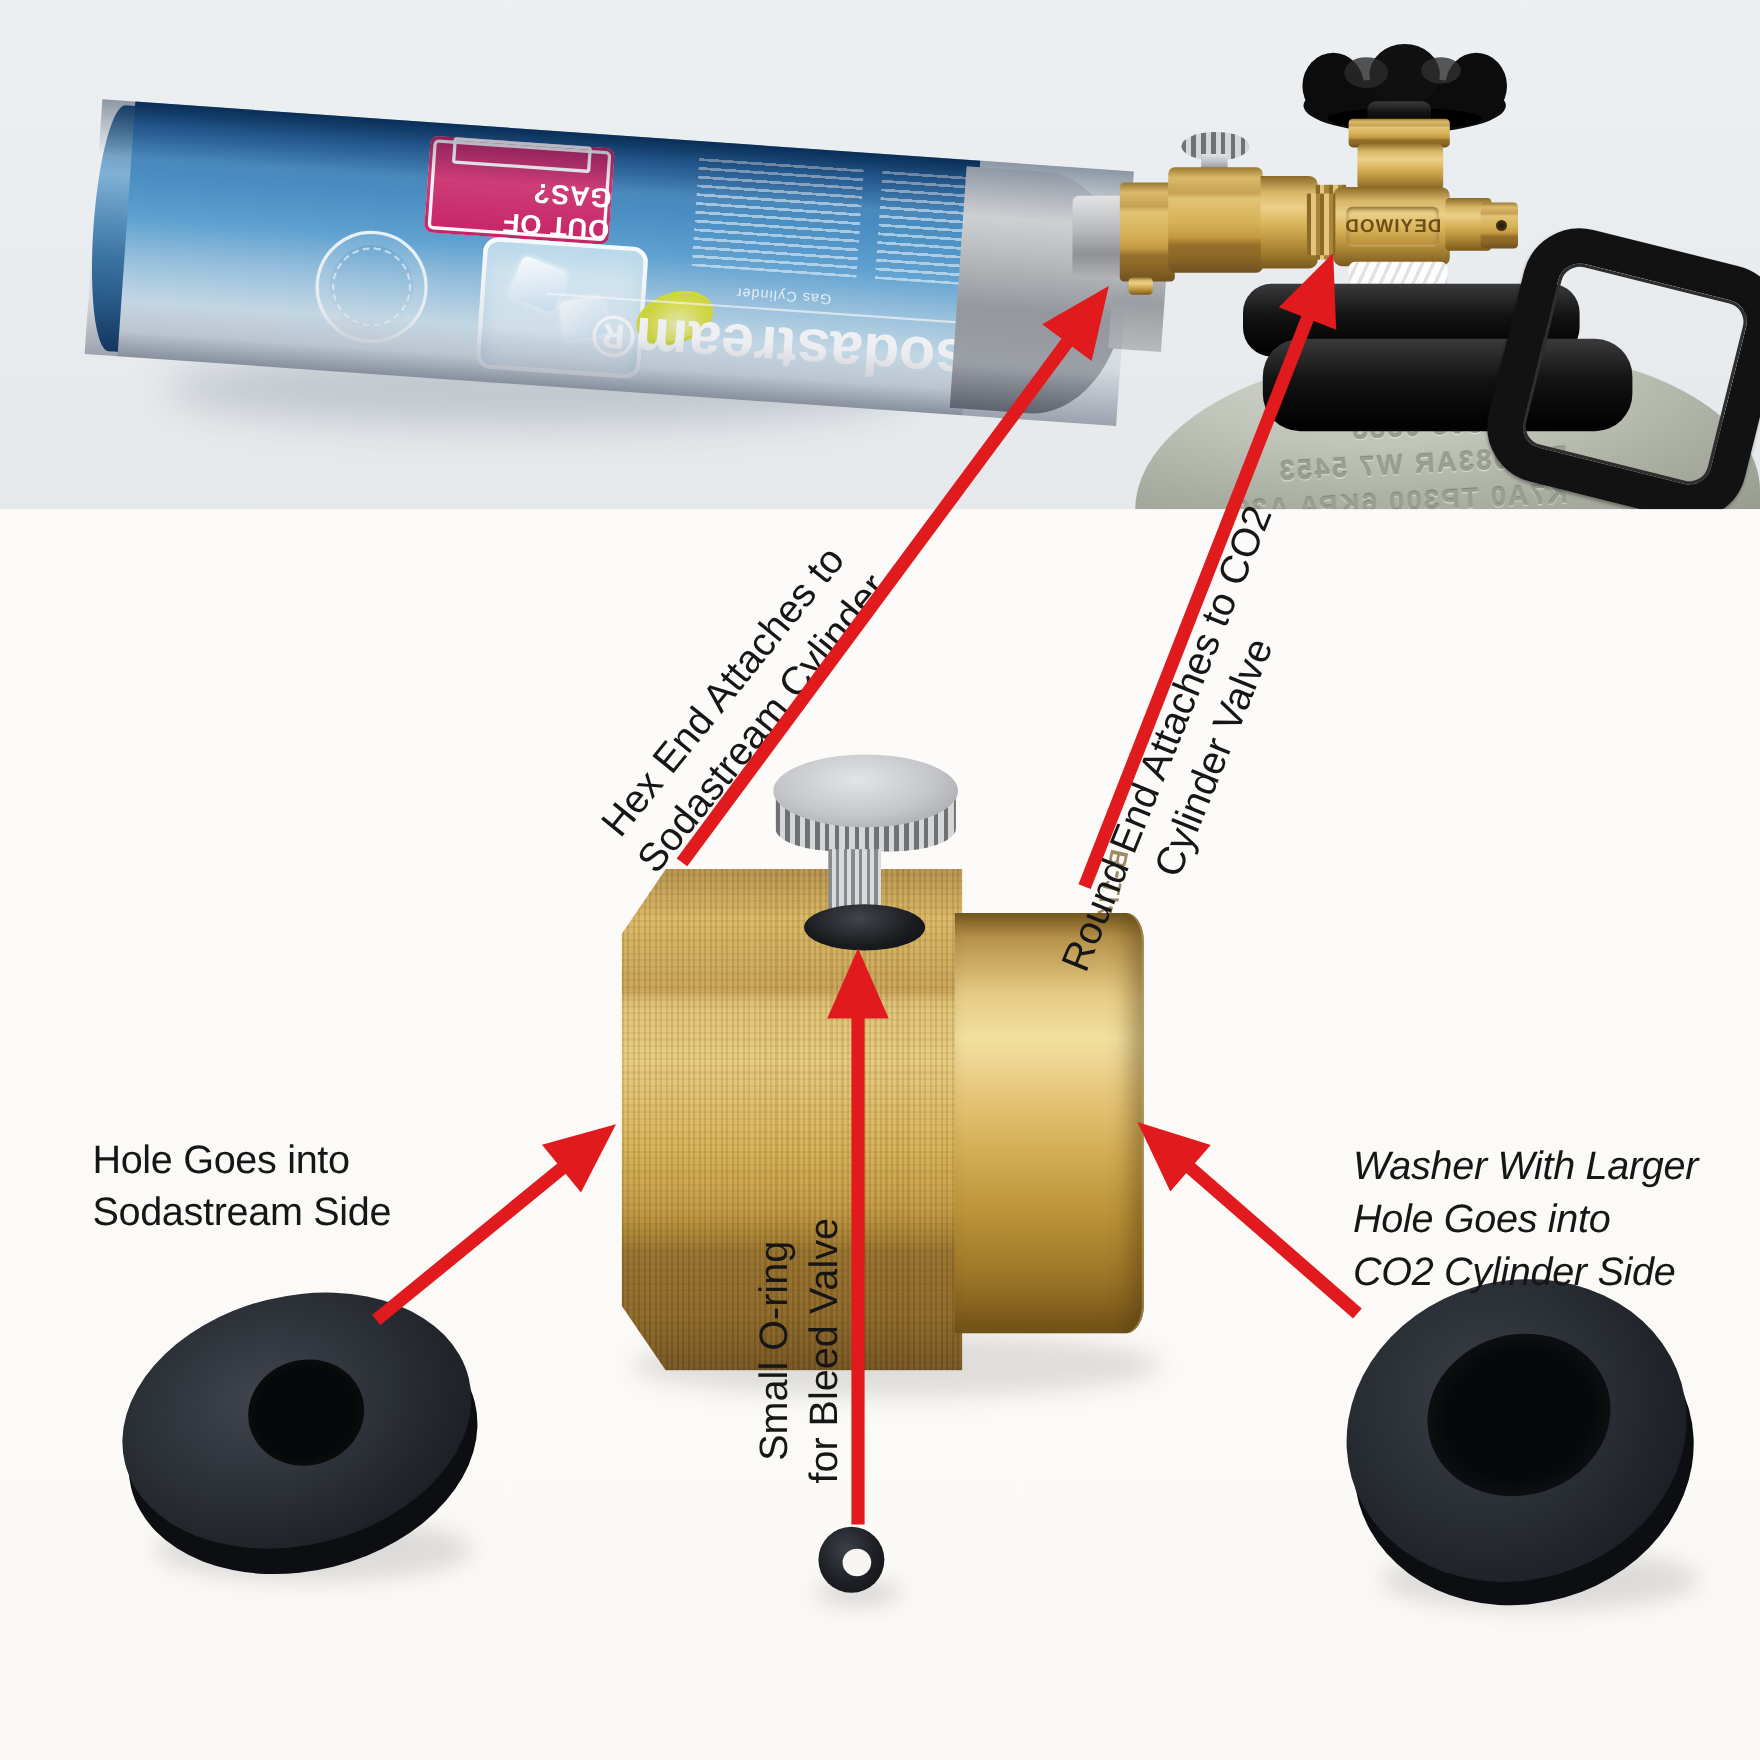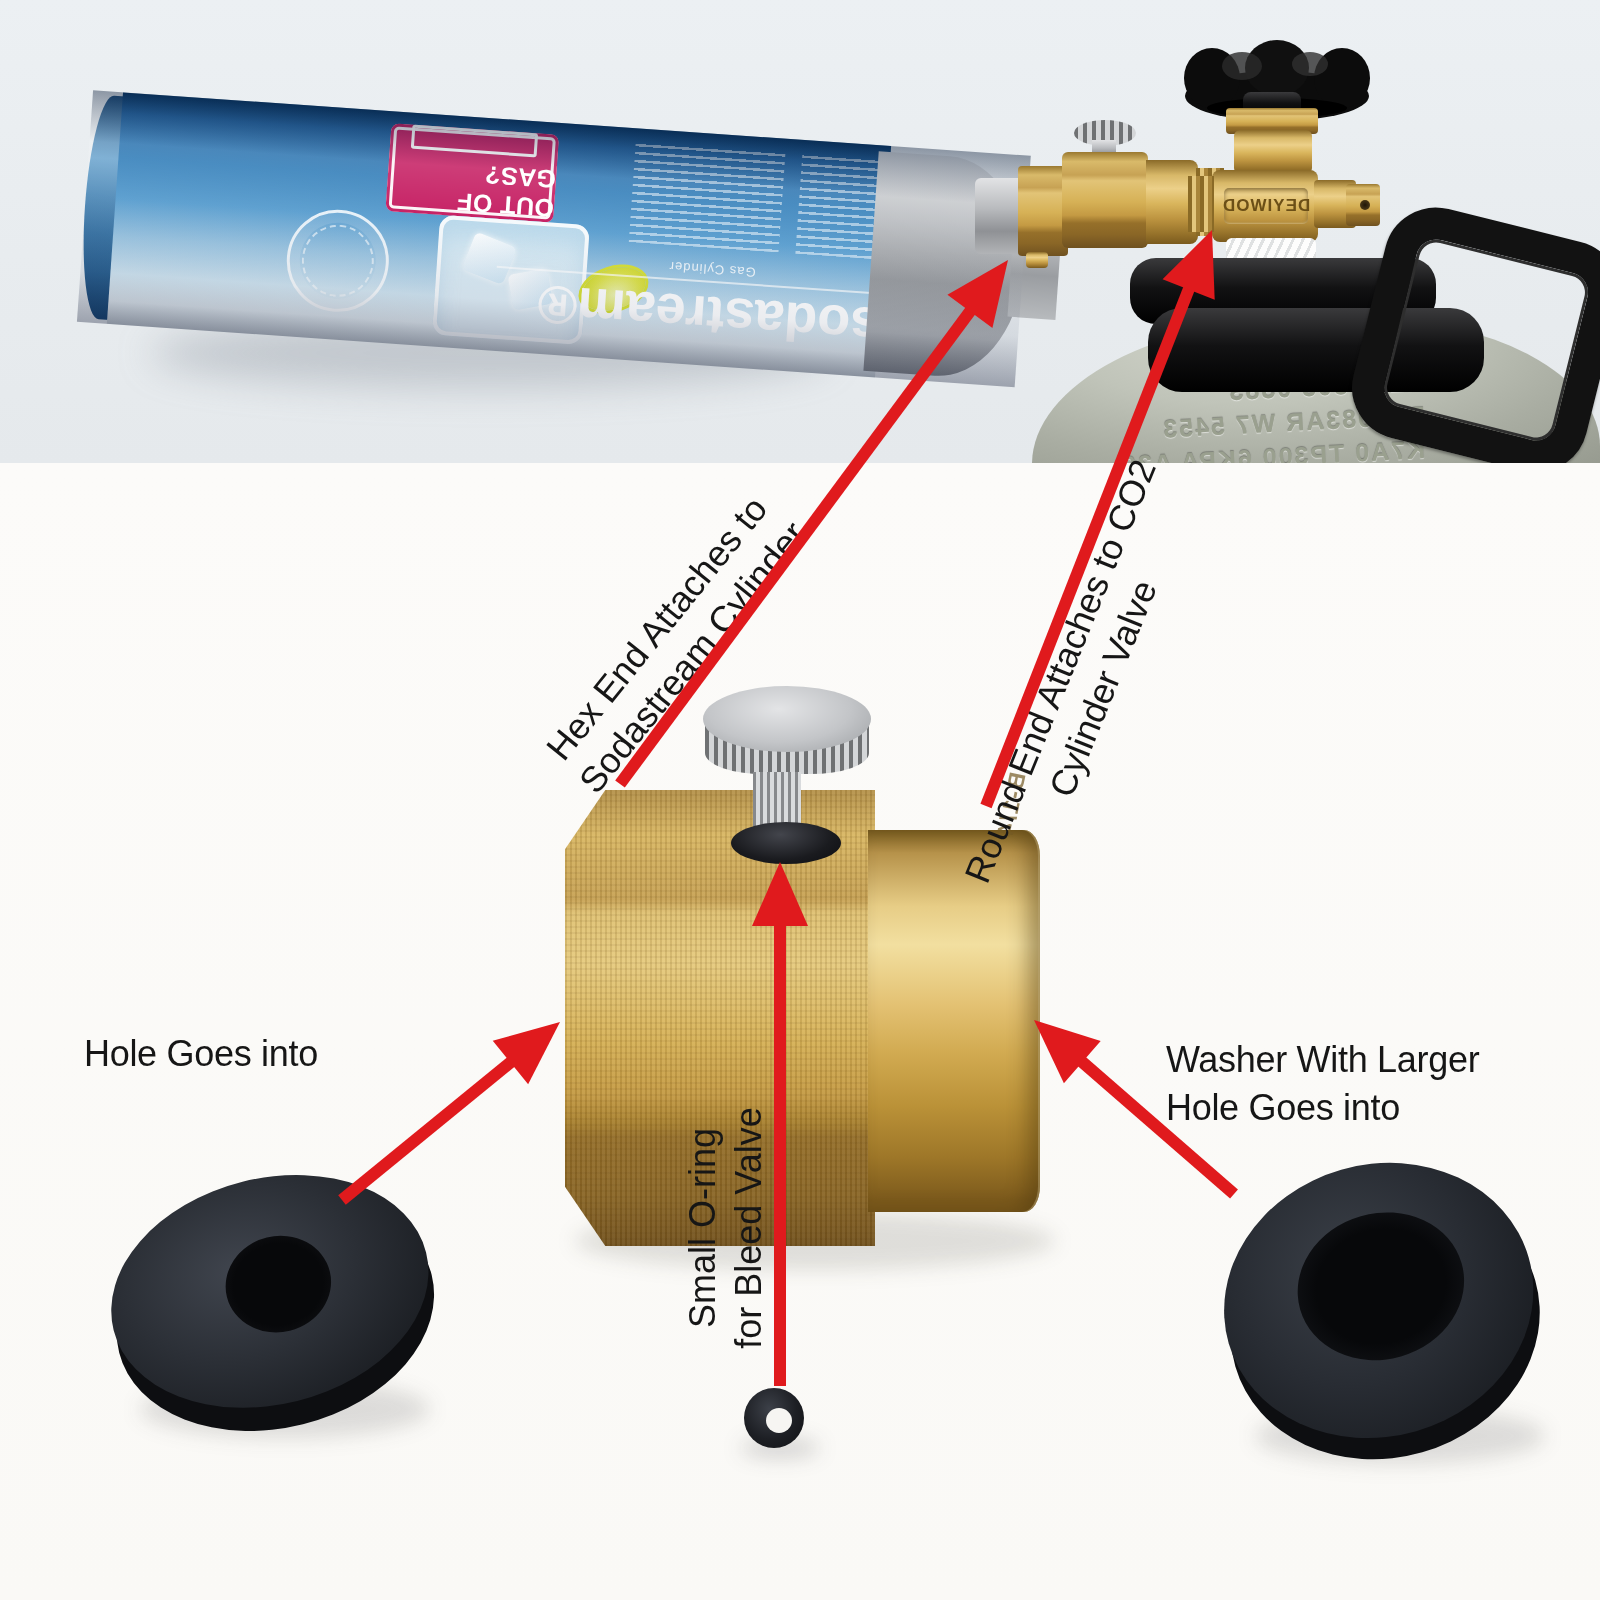--- a/index.html
+++ b/index.html
@@ -199,25 +199,27 @@
     <div>Sodastream Cylinder</div>
   </div>
 
   <div class="abs label-rot" style="left:1082px;top:680px;transform:translate(-50%,-50%) rotate(-68deg);">
     <div>Round End Attaches to CO2</div>
     <div>Cylinder Valve</div>
   </div>
 
   <div class="abs label" style="left:84px;top:1030px;">
     <div>Hole Goes into</div>
-  </div>
-
-  <div class="abs label" style="left:1166px;top:1036px;">
+    <div>Sodastream Side</div>
+  </div>
+
+  <div class="abs label" style="left:1230px;top:1036px;font-style:italic;">
     <div>Washer With Larger</div>
     <div>Hole Goes into</div>
+    <div>CO2 Cylinder Side</div>
   </div>
 
   <div class="abs label-rot" style="left:726px;top:1228px;transform:translate(-50%,-50%) rotate(-90deg);">
     <div>Small O-ring</div>
     <div>for Bleed Valve</div>
   </div>
 
   <svg id="arrows-svg">
       <line x1="620" y1="784" x2="972.2951504481462" y2="308.21995145662726" stroke="#e01a1d" stroke-width="12"></line>
       <polygon points="1008,260 947.4121831315966,294.77235176287064 992.417471157782,328.0968780112675" fill="#e01a1d"></polygon>

